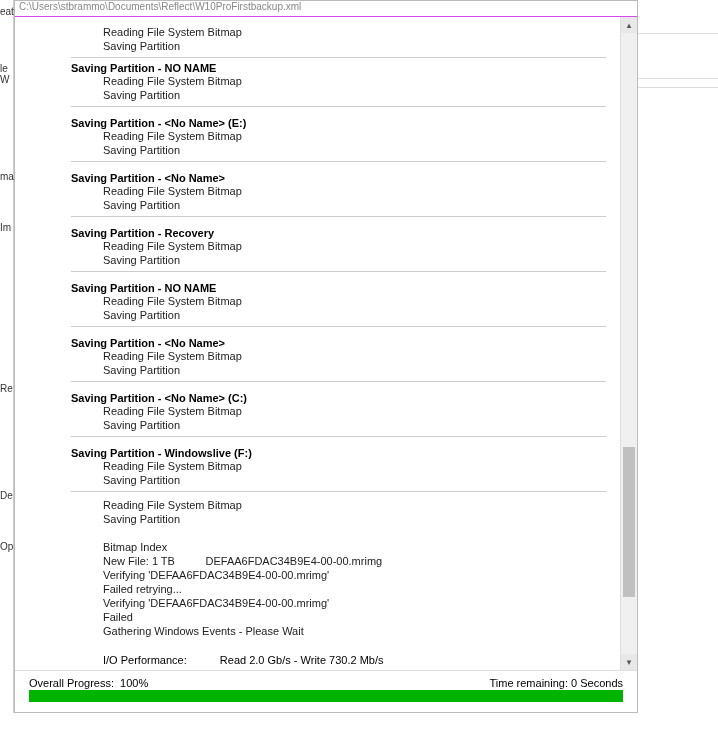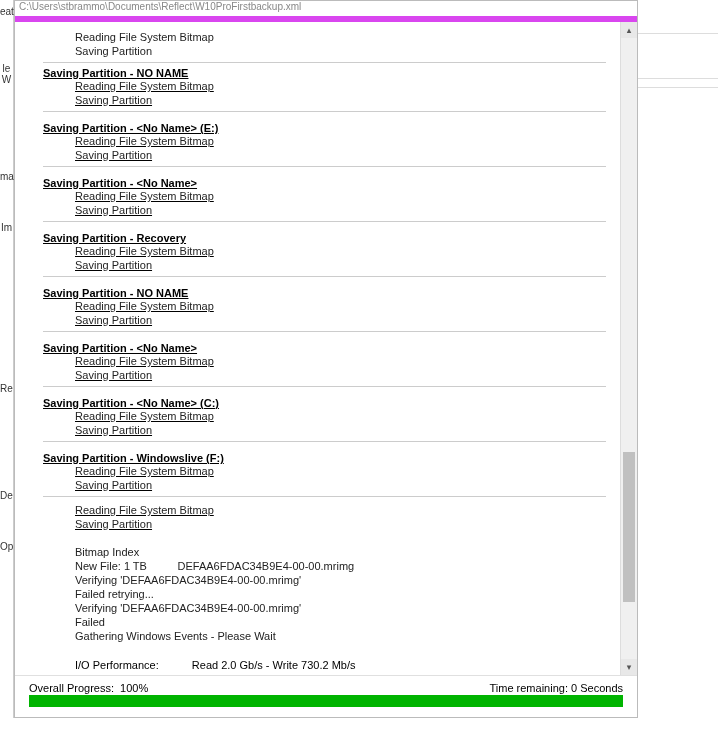--- a/index.html
+++ b/index.html
@@ -1,28 +1,28 @@
 <!DOCTYPE html>
 <html><head>
 <meta charset="utf-8">
 <style>
   * { box-sizing: border-box; margin: 0; padding: 0; }
   body { font-family: Tahoma, Arial, sans-serif; font-size: 11px; color: #000; background: #fff; width: 718px; }
   .outer { display: flex; }
   .leftcol { width: 14px; background: #fff; border-right: 1px solid #ccc; padding-top: 4px; font-size: 10px; color: #333; }
-  .leftcol div { margin-bottom: 40px; text-align: center; }
+  .leftcol div { margin-bottom: 40px; }
   .mainwin { flex: 1; border: 1px solid #bbb; background: #fff; display: flex; flex-direction: column; }
-  .pathbar { font-size: 10px; color: #888; padding: 0 4px 4px 4px; border-bottom: 6px solid #d946ef; }
+  .pathbar { font-size: 10px; color: #888; padding: 0 4px 4px 4px; border-bottom: 1px solid #d946ef; }
   .logwrap { display: flex; flex: 1; }
-  .logarea { flex: 1; padding: 8px 14px 4px 28px; overflow: hidden; }
+  .logarea { flex: 1; padding: 8px 14px 4px 28px; overflow: hidden; margin-left: 28px; }
   .scrollbar { width: 17px; background: #f0f0f0; border-left: 1px solid #ddd; position: relative; }
   .scroll-up, .scroll-down { height: 16px; background: #e8e8e8; display: flex; align-items: center; justify-content: center; font-size: 9px; color: #555; }
   .scroll-down { position: absolute; bottom: 0; width: 100%; }
   .scroll-thumb { position: absolute; left: 2px; right: 2px; background: #c0c0c0; }
-  .section { margin-bottom: 6px; text-decoration: underline; }
+  .section { margin-bottom: 6px; }
   .section-head { font-weight: bold; font-size: 11px; color: #000; padding-top: 4px; }
   .section-sub { padding-left: 32px; font-size: 11px; color: #222; line-height: 14px; }
   .section-sep { border-bottom: 1px solid #ccc; margin-top: 4px; }
   .details { padding-left: 32px; font-size: 11px; color: #222; line-height: 14px; margin-top: 14px; }
   .io-line { padding-left: 32px; font-size: 11px; margin-top: 16px; }
   .io-line .io-val { display: inline-block; margin-left: 30px; }
   .error-line { color: #f00; font-weight: bold; font-size: 11px; margin-top: 14px; }
   .progress-area { padding: 6px 14px 4px 14px; border-top: 1px solid #e0e0e0; }
   .prog-row { display: flex; justify-content: space-between; font-size: 11px; margin-bottom: 1px; gap: 14px; }
   .prog-bar { height: 12px; background: #00b400; margin-bottom: 6px; }

